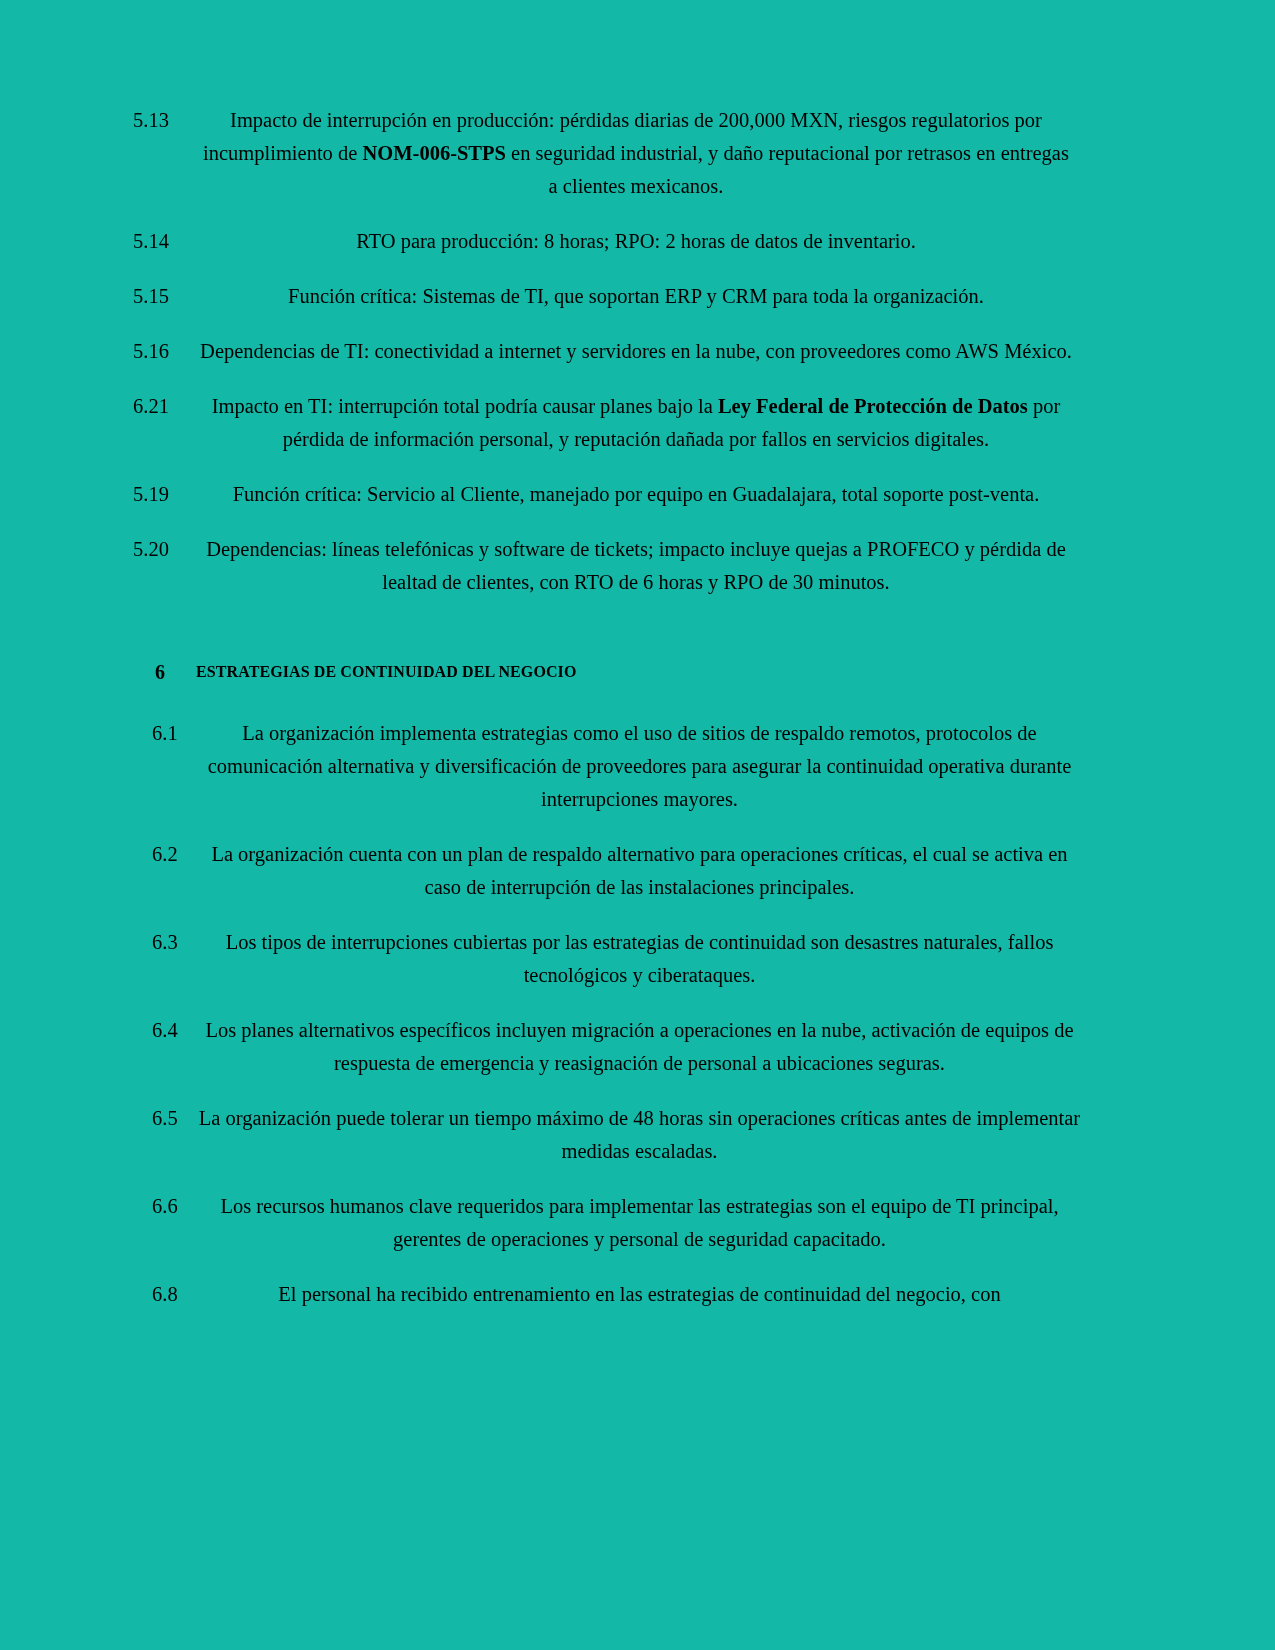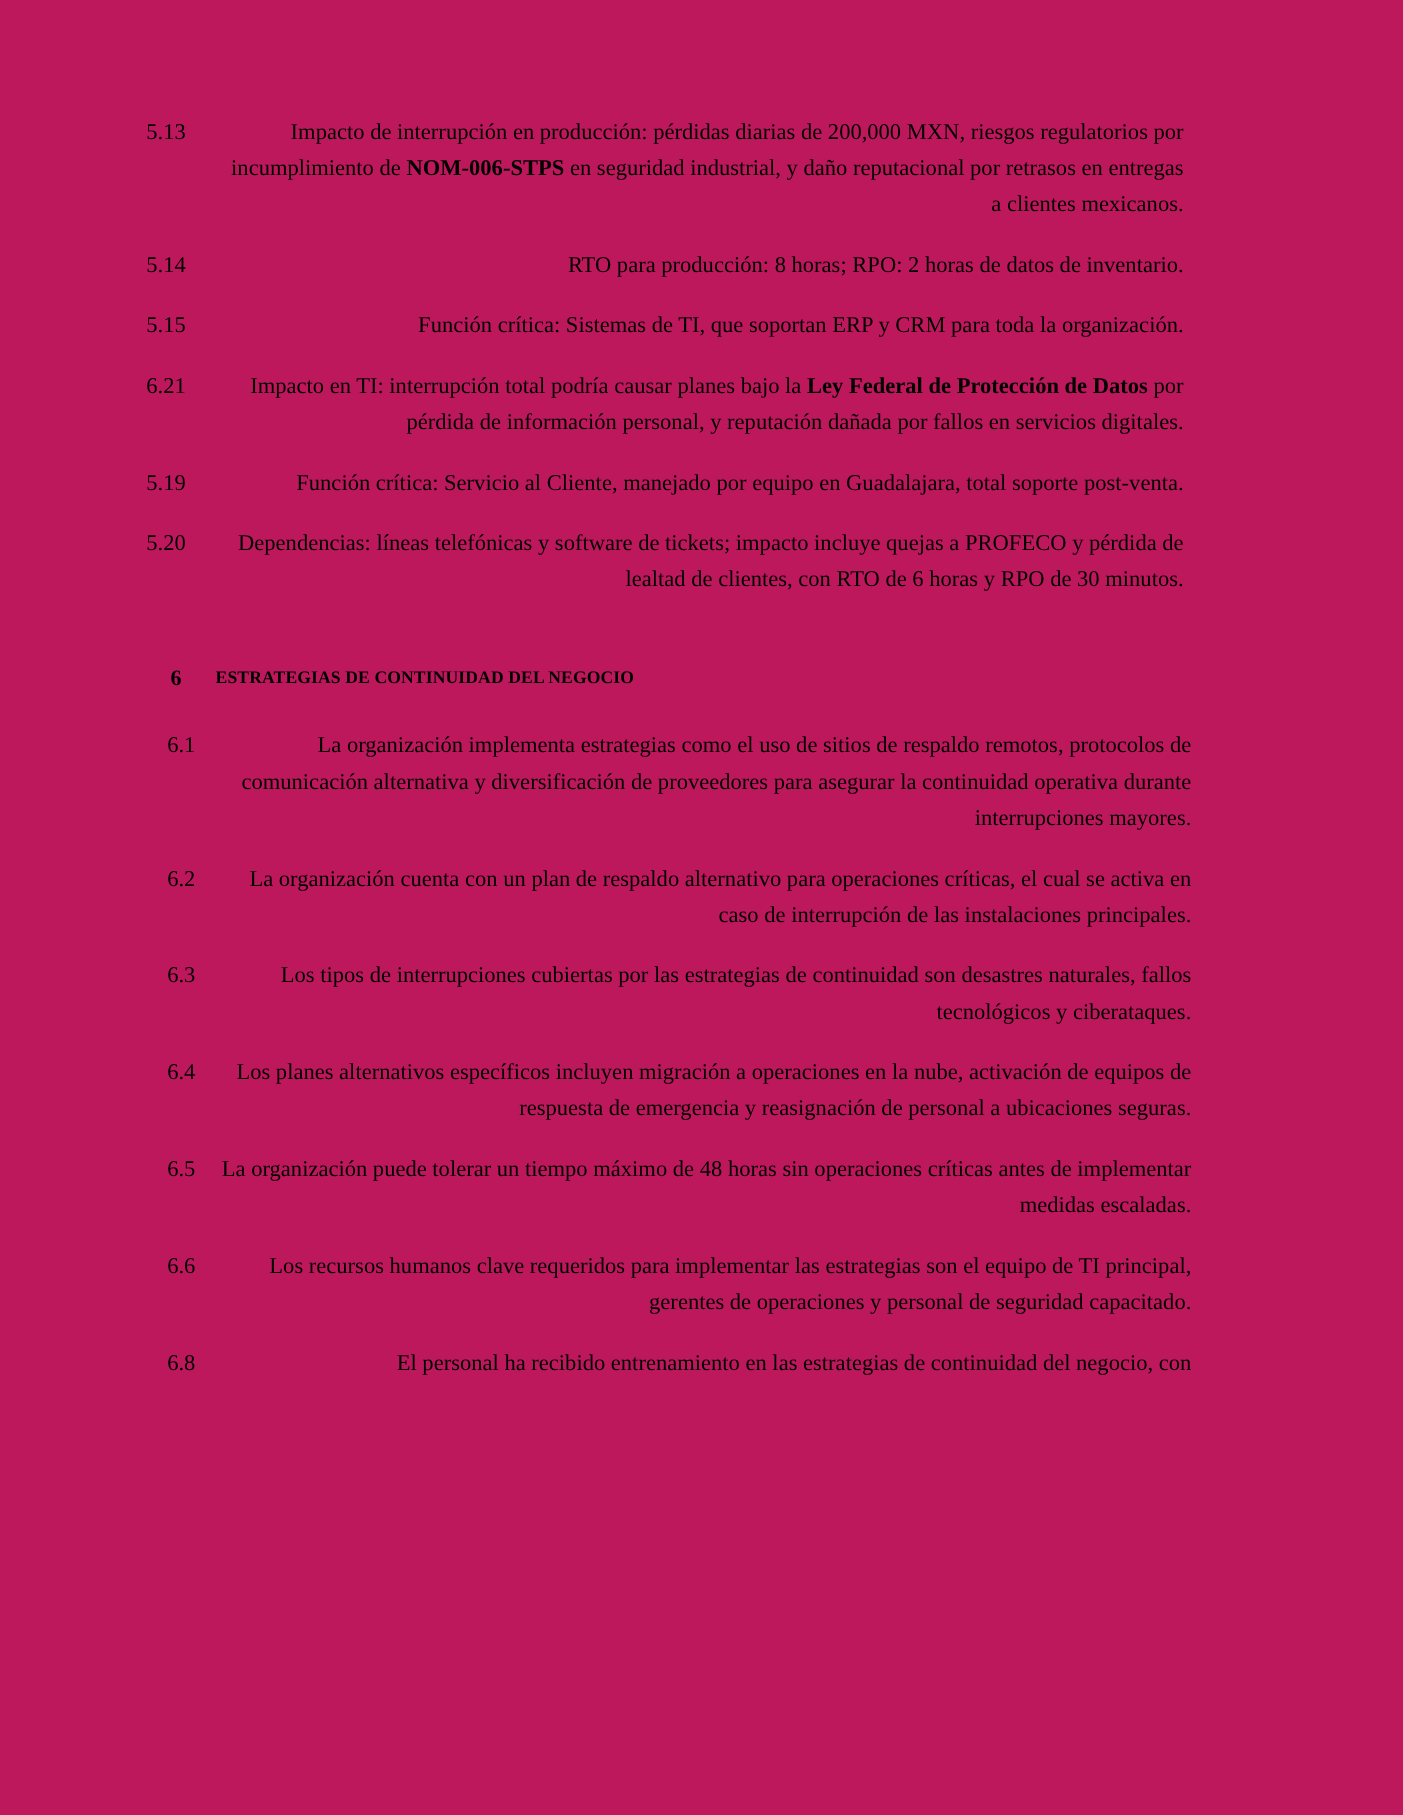--- a/index.html
+++ b/index.html
@@ -9,21 +9,21 @@
   }
   body {
     font-family: "Liberation Serif", "DejaVu Serif", serif;
     color: #000000;
     -webkit-font-smoothing: antialiased;
   }
   .page {
     position: relative;
     width: 1275px;
     height: 1650px;
-    background: #be185d;
+    background: #14b8a6;
     margin: 0 auto;
     overflow: hidden;
     box-sizing: border-box;
   }
   .content {
     position: absolute;
     left: 133px;
     top: 104px;
     width: 950px;
   }
@@ -39,21 +39,21 @@
     width: 50px;
     text-align: left;
     font-size: 20.5px;
     line-height: 33px;
     white-space: nowrap;
   }
   .clause-body {
     flex: 1 1 auto;
     font-size: 20.5px;
     line-height: 33px;
-    text-align: right;
+    text-align: center;
     hyphens: none;
   }
   .clause-body b {
     font-weight: bold;
   }
 
   
   .sec5 .clause-number {
     width: 63px;
   }
@@ -109,20 +109,24 @@
         </div>
         <div class="clause">
           <div class="clause-number">5.14</div>
           <div class="clause-body"><span>RTO para producción: 8 horas; RPO: 2 horas de datos de inventario.</span></div>
         </div>
         <div class="clause">
           <div class="clause-number">5.15</div>
           <div class="clause-body"><span>Función crítica: Sistemas de TI, que soportan ERP y CRM para toda la organización.</span></div>
         </div>
         <div class="clause">
+          <div class="clause-number">5.16</div>
+          <div class="clause-body"><span>Dependencias de TI: conectividad a internet y servidores en la nube, con proveedores como AWS México.</span></div>
+        </div>
+        <div class="clause">
           <div class="clause-number">6.21</div>
           <div class="clause-body"><span>Impacto en TI: interrupción total podría causar planes bajo la </span><b>Ley Federal de Protección de Datos</b><span> por pérdida de información personal, y reputación dañada por fallos en servicios digitales.</span></div>
         </div>
         <div class="clause">
           <div class="clause-number">5.19</div>
           <div class="clause-body"><span>Función crítica: Servicio al Cliente, manejado por equipo en Guadalajara, total soporte post-venta.</span></div>
         </div>
         <div class="clause">
           <div class="clause-number">5.20</div>
           <div class="clause-body"><span>Dependencias: líneas telefónicas y software de tickets; impacto incluye quejas a PROFECO y pérdida de lealtad de clientes, con RTO de 6 horas y RPO de 30 minutos.</span></div>

